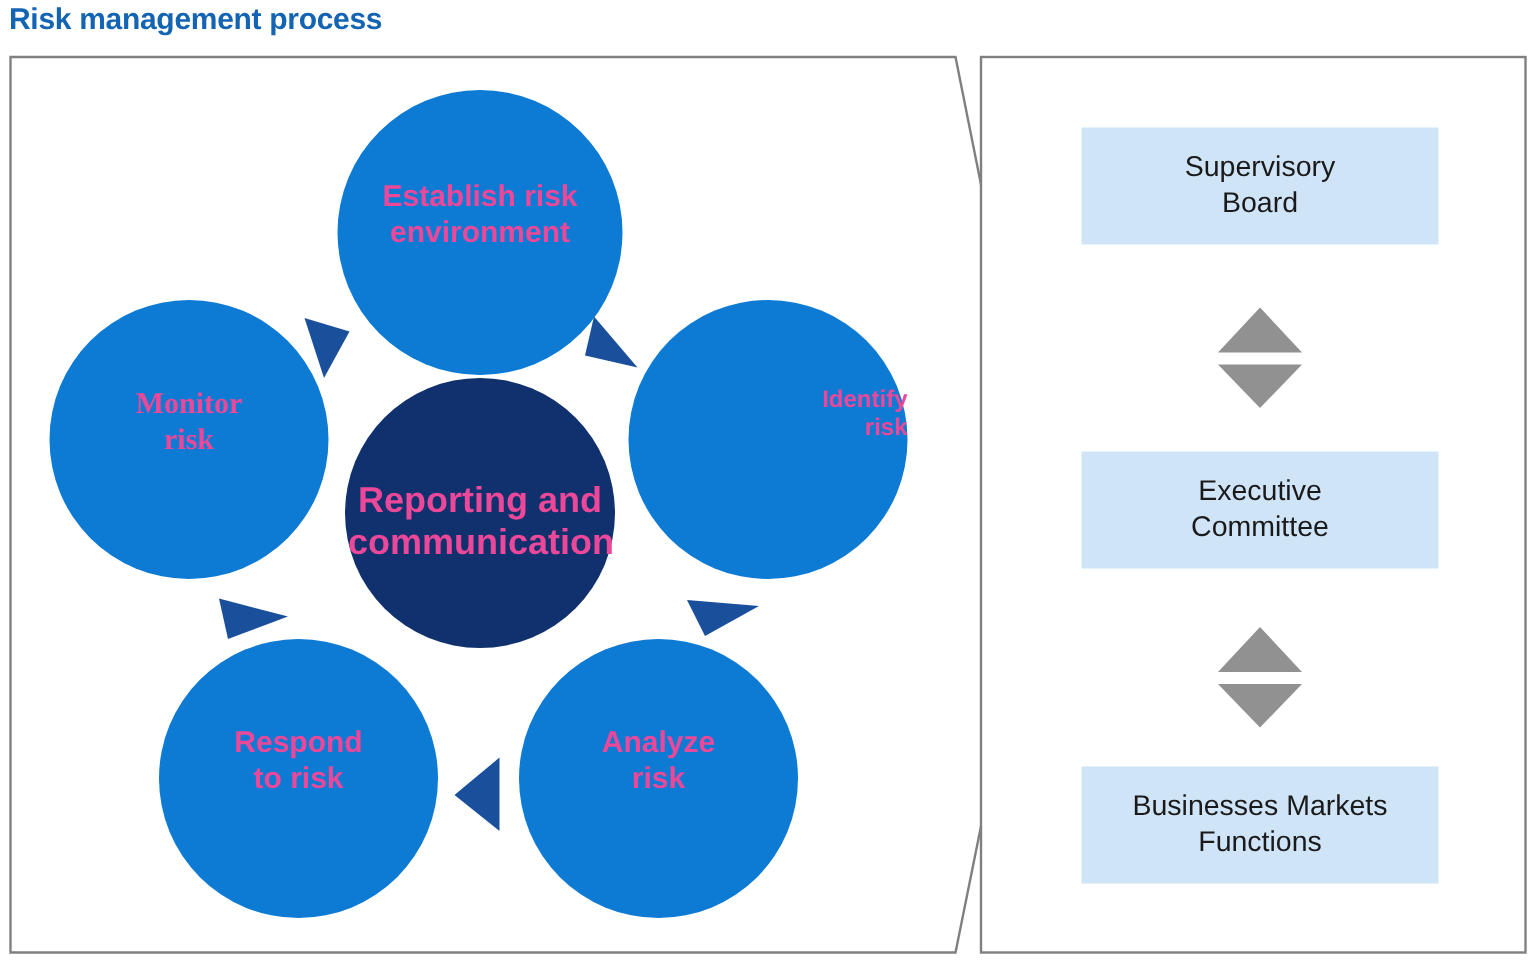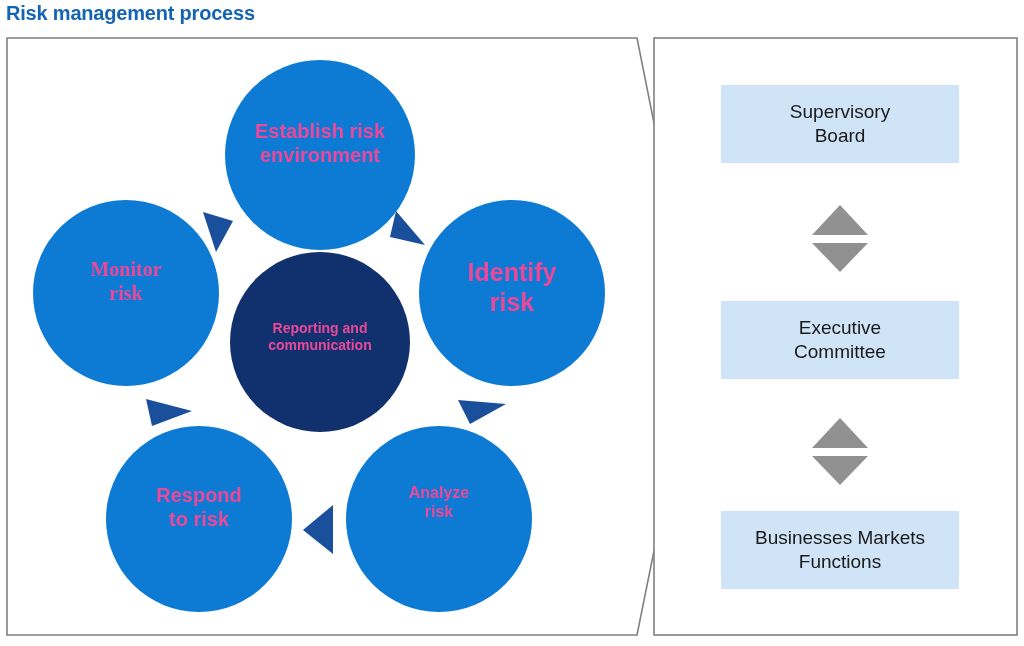--- a/index.html
+++ b/index.html
@@ -104,33 +104,33 @@
     </g>
     <g>
       <polygon points="840,418 868,448 812,448" fill="#919191"></polygon>
       <polygon points="840,485 812,456 868,456" fill="#919191"></polygon>
     </g>
   </svg>
 
   <div class="node-label" style="left:225px; top:120px; width:190px; font-size:20px;">Establish risk
 environment</div>
 
-  <div class="node-label" style="left:419px; top:258px; width:186px; font-size:25px;">Identify
+  <div class="node-label" style="left:419px; top:258px; width:186px; font-size:16px;text-align:right;">Identify
 risk</div>
 
-  <div class="node-label" style="left:346px; top:484px; width:186px; font-size:16px;">Analyze
+  <div class="node-label" style="left:346px; top:484px; width:186px; font-size:20px;">Analyze
 risk</div>
 
   <div class="node-label" style="left:106px; top:484px; width:186px; font-size:20px;">Respond
 to risk</div>
 
   <div class="node-label" style="left:33px; top:258px; width:186px; font-size:20px;font-family:Liberation Serif, serif;">Monitor
 risk</div>
 
-  <div class="node-label" style="left:232px; top:320px; width:176px; font-size:14px;">Reporting and
+  <div class="node-label" style="left:232px; top:320px; width:176px; font-size:24px;">Reporting and
 communication</div>
 
   <div class="box-label" style="left:721px; top:100px; width:238px;">Supervisory
 Board</div>
 
   <div class="box-label" style="left:721px; top:316px; width:238px;">Executive
 Committee</div>
 
   <div class="box-label" style="left:721px; top:526px; width:238px;">Businesses Markets
 Functions</div>

